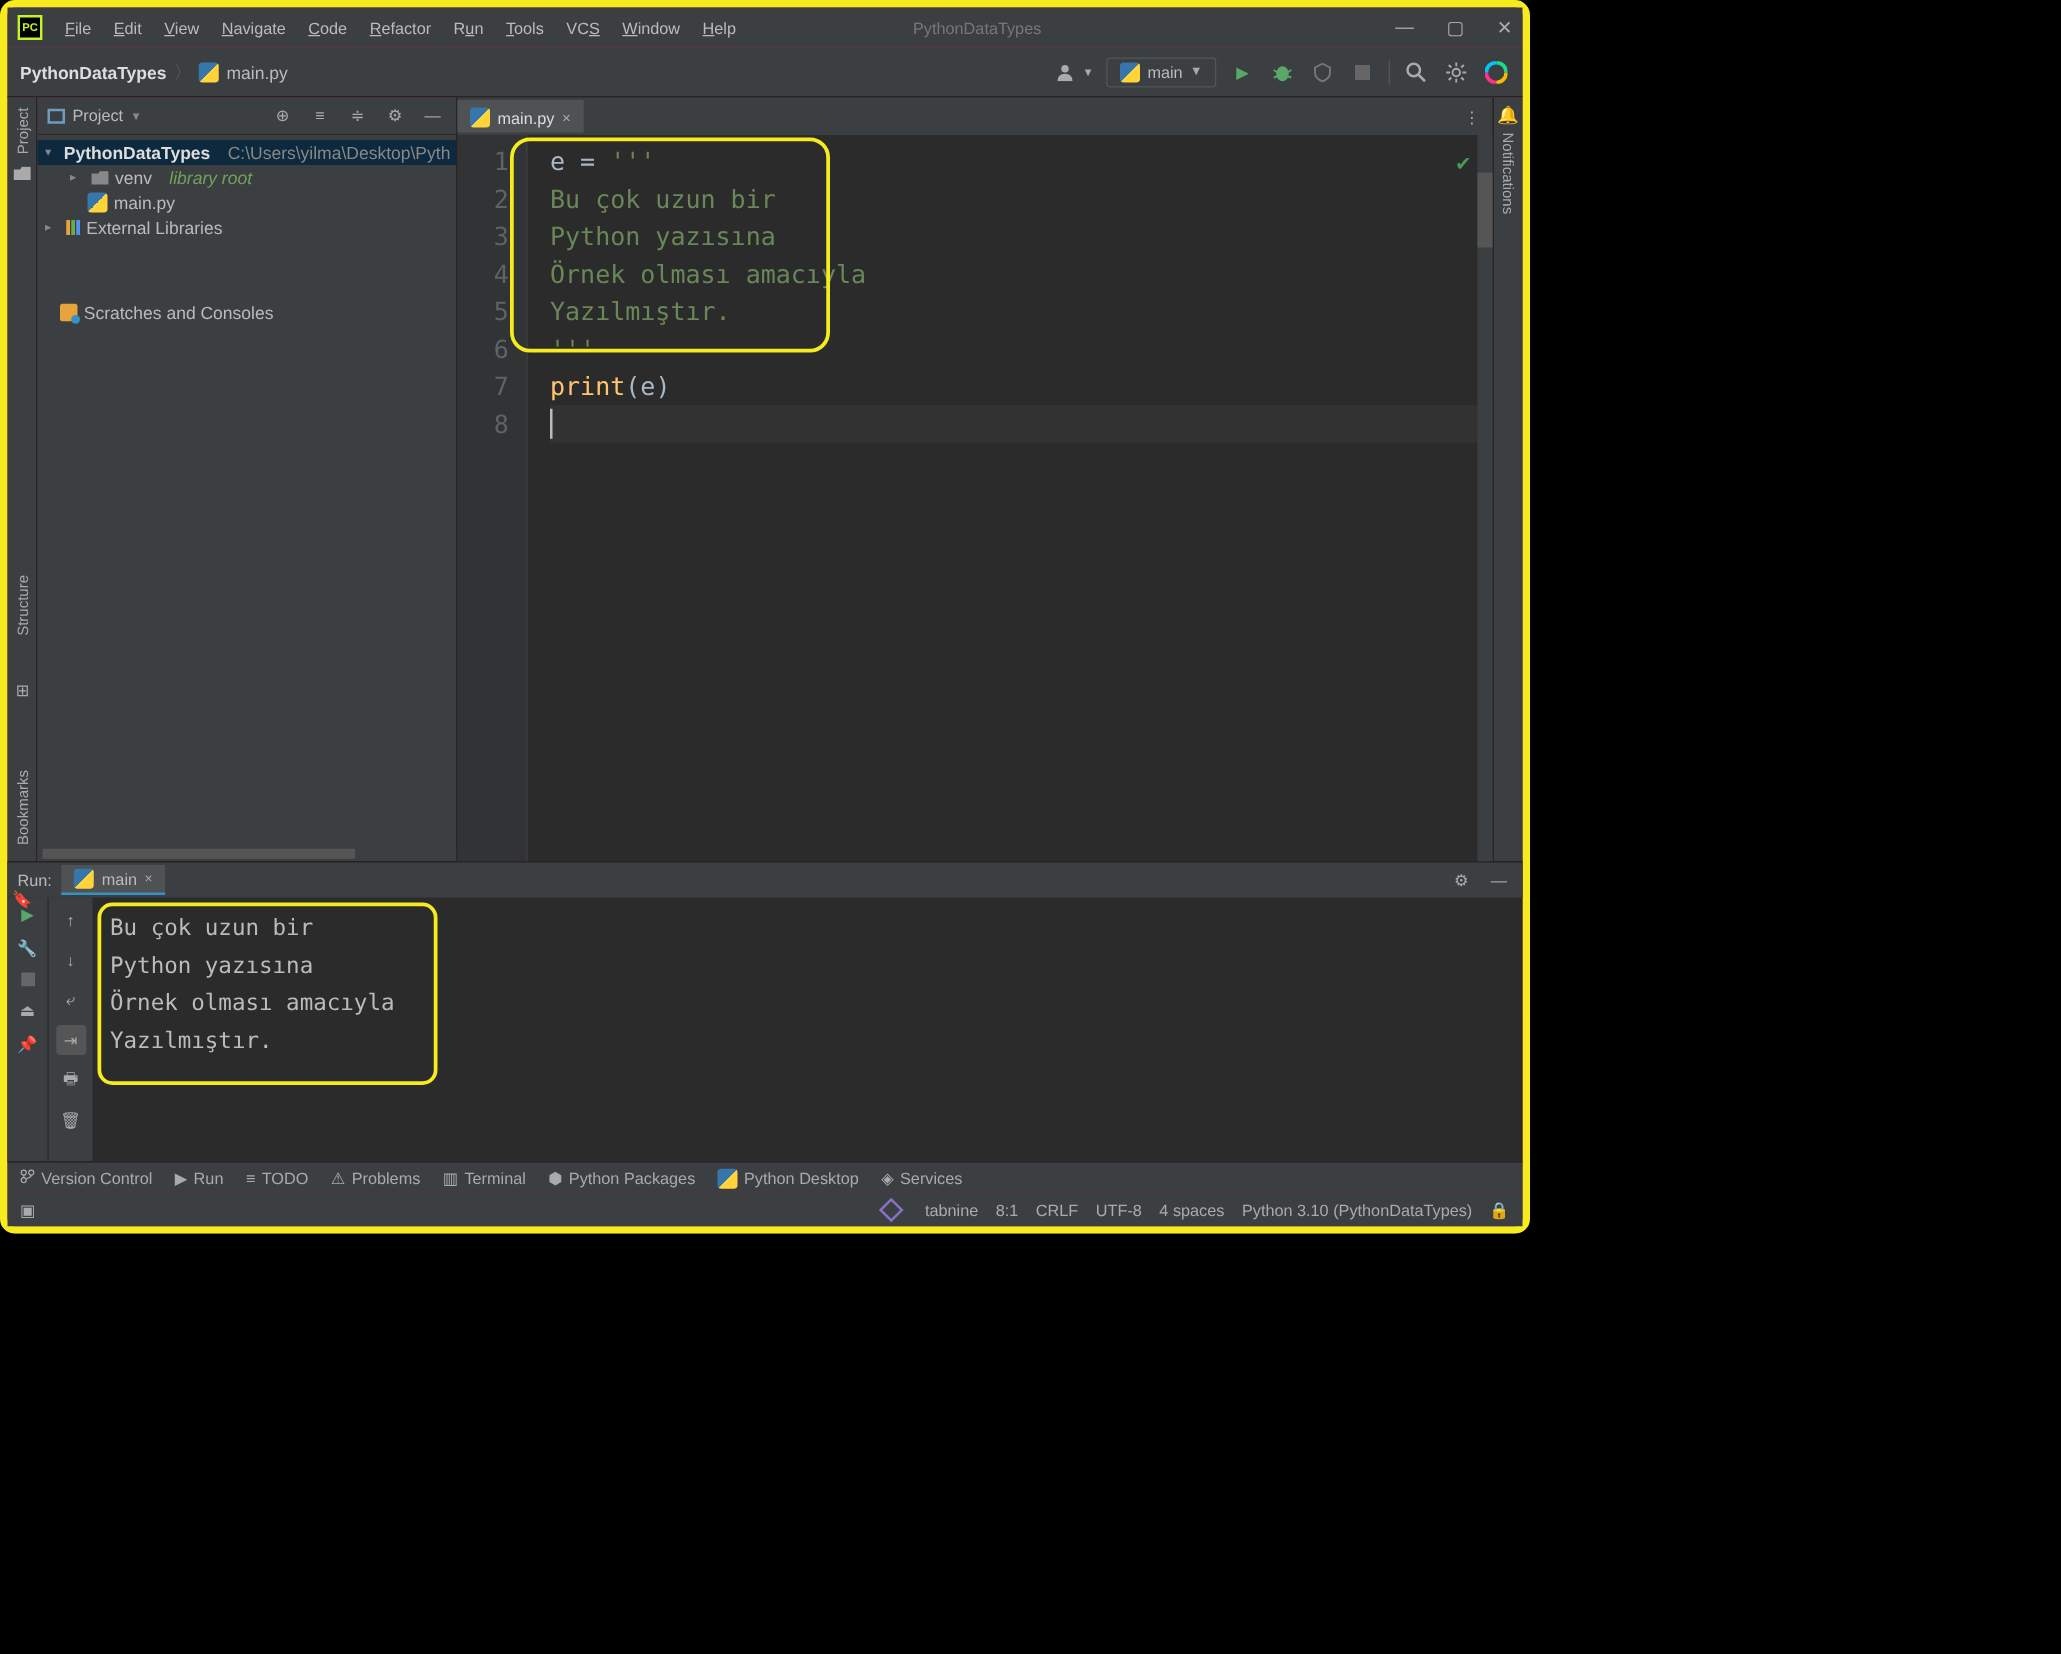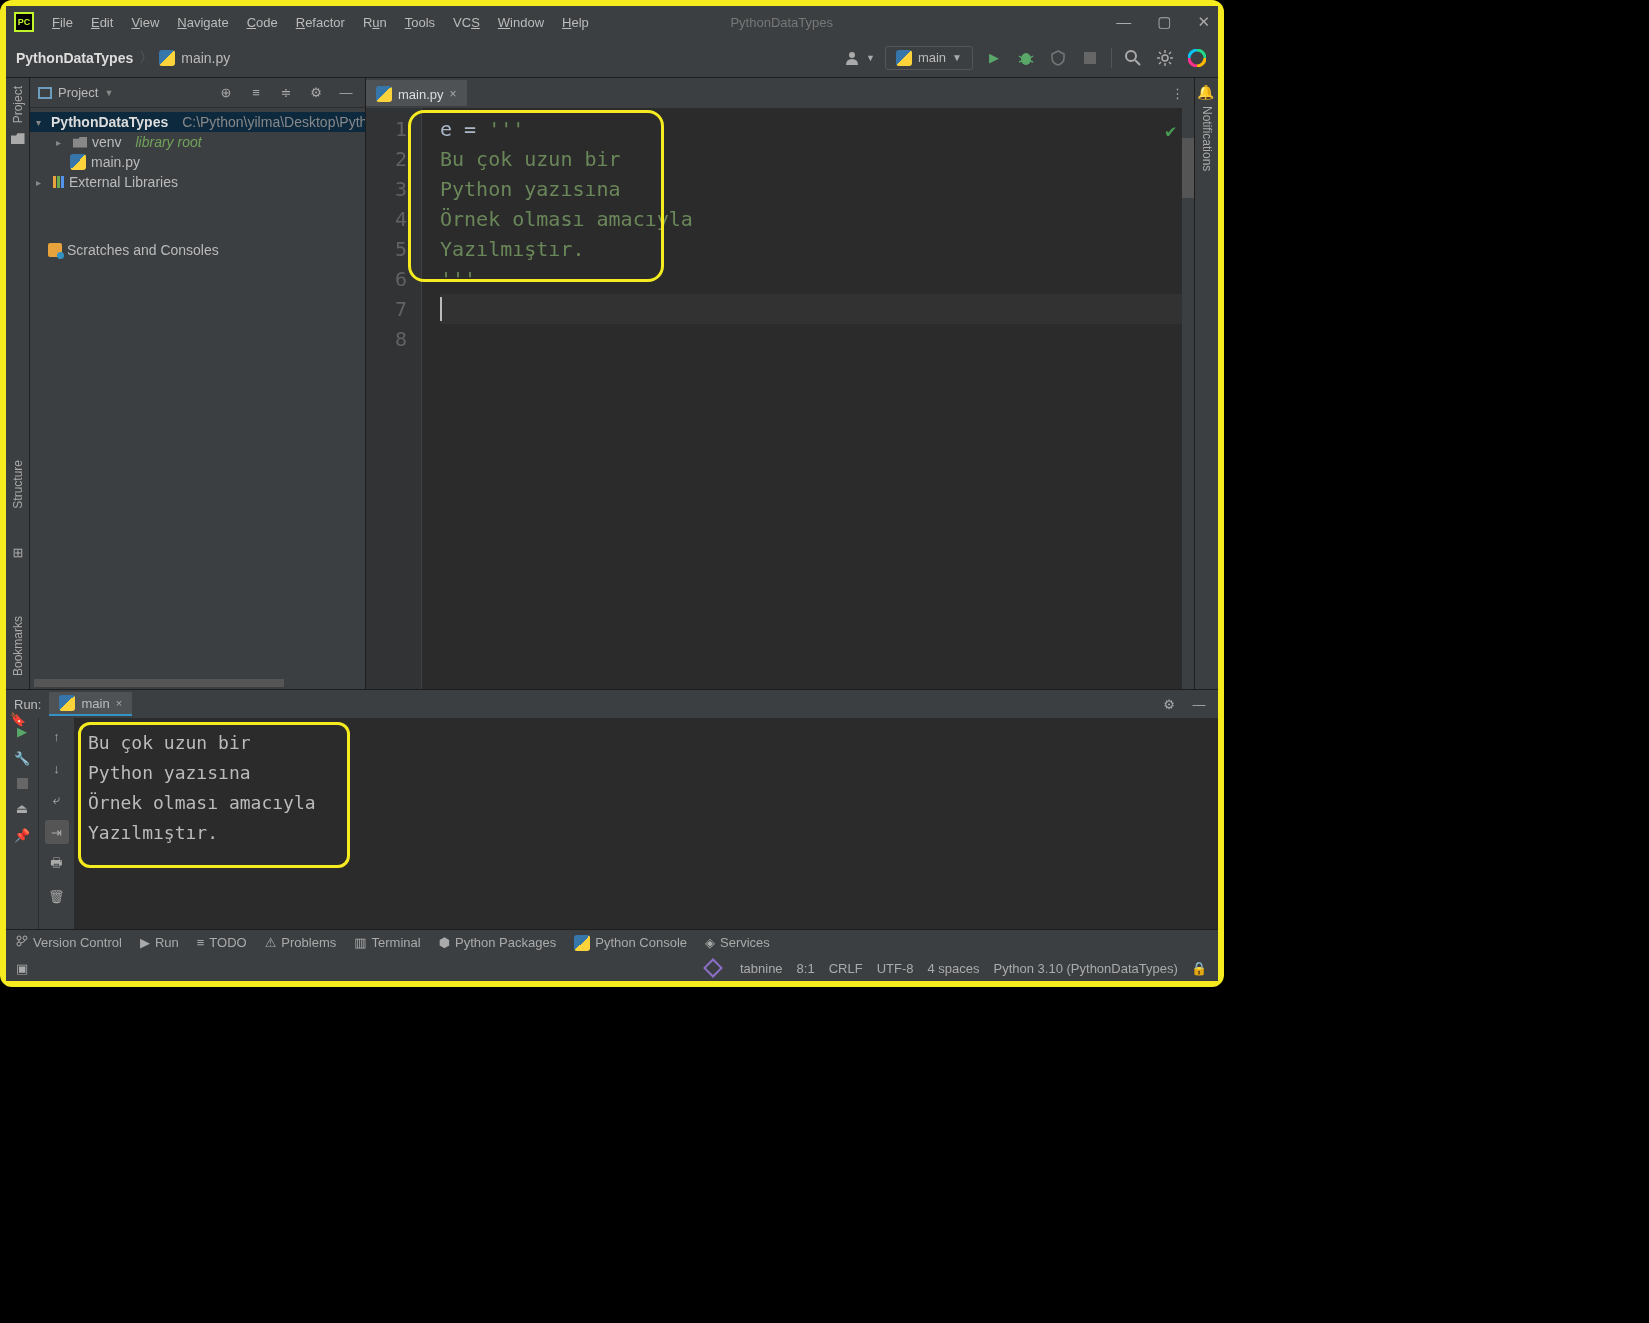--- a/index.html
+++ b/index.html
@@ -206,21 +206,21 @@
         <div class="tbtn">≡</div>
         <div class="tbtn">≑</div>
         <div class="tbtn">⚙</div>
         <div class="tbtn">—</div>
       </div>
       <div class="tree">
         <div class="tree-row sel">
           <span class="chev">▾</span>
           <div class="fold"></div>
           <span class="name">PythonDataTypes</span>&nbsp;
-          <span class="path">C:\Python\yilma\Desktop\Pyth</span>
+          <span class="path">C:\Users\yilma\Desktop\Pyth</span>
         </div>
         <div class="tree-row" style="padding-left:26px;">
           <span class="chev">▸</span>
           <div class="fold gray"></div>
           <span>venv</span>&nbsp;
           <span class="lib">library root</span>
         </div>
         <div class="tree-row" style="padding-left:40px;">
           <span class="pyicon"></span>
           <span>main.py</span>
@@ -267,20 +267,21 @@
         </div>
         <div class="code">
           <div class="hl-box"></div>
           <div class="check">✔</div>
           <div class="code-line"><span class="var">e </span><span class="eq">= </span><span class="kw-str">'''</span></div>
           <div class="code-line kw-str">Bu çok uzun bir</div>
           <div class="code-line kw-str">Python yazısına</div>
           <div class="code-line kw-str">Örnek olması amacıyla</div>
           <div class="code-line kw-str">Yazılmıştır.</div>
           <div class="code-line kw-str">'''</div>
+          <div class="code-line"><span style="color:#ffc66d;">print</span><span>(</span><span>e</span><span>)</span></div>
           <div class="code-line curline"><span style="border-left:2px solid #bbb;">&nbsp;</span></div>
         </div>
         <div class="ed-scroll">
             <div class="thumb"></div>
           </div>
       </div>
     </div>
 
     <div class="right-rail">
       <div class="bell">🔔</div>
@@ -338,21 +339,21 @@
         </svg>
       <span>Version Control</span>
     </div>
     <div class="item">▶ <span>Run</span></div>
     <div class="item">≡ <span>TODO</span></div>
     <div class="item">⚠ <span>Problems</span></div>
     <div class="item">▥ <span>Terminal</span></div>
     <div class="item">⬢ <span>Python Packages</span></div>
     <div class="item">
         <span class="pyicon"></span> 
-        <span>Python Console</span>
+        <span>Python Desktop</span>
       </div>
     <div class="item">◈ <span>Services</span></div>
   </div>
 
   <div class="statusbar2">
     <span>▣</span>
     <div class="r">
       <div class="tabnine">
           <div class="tn-ic"></div>
           <span>tabnine</span>

